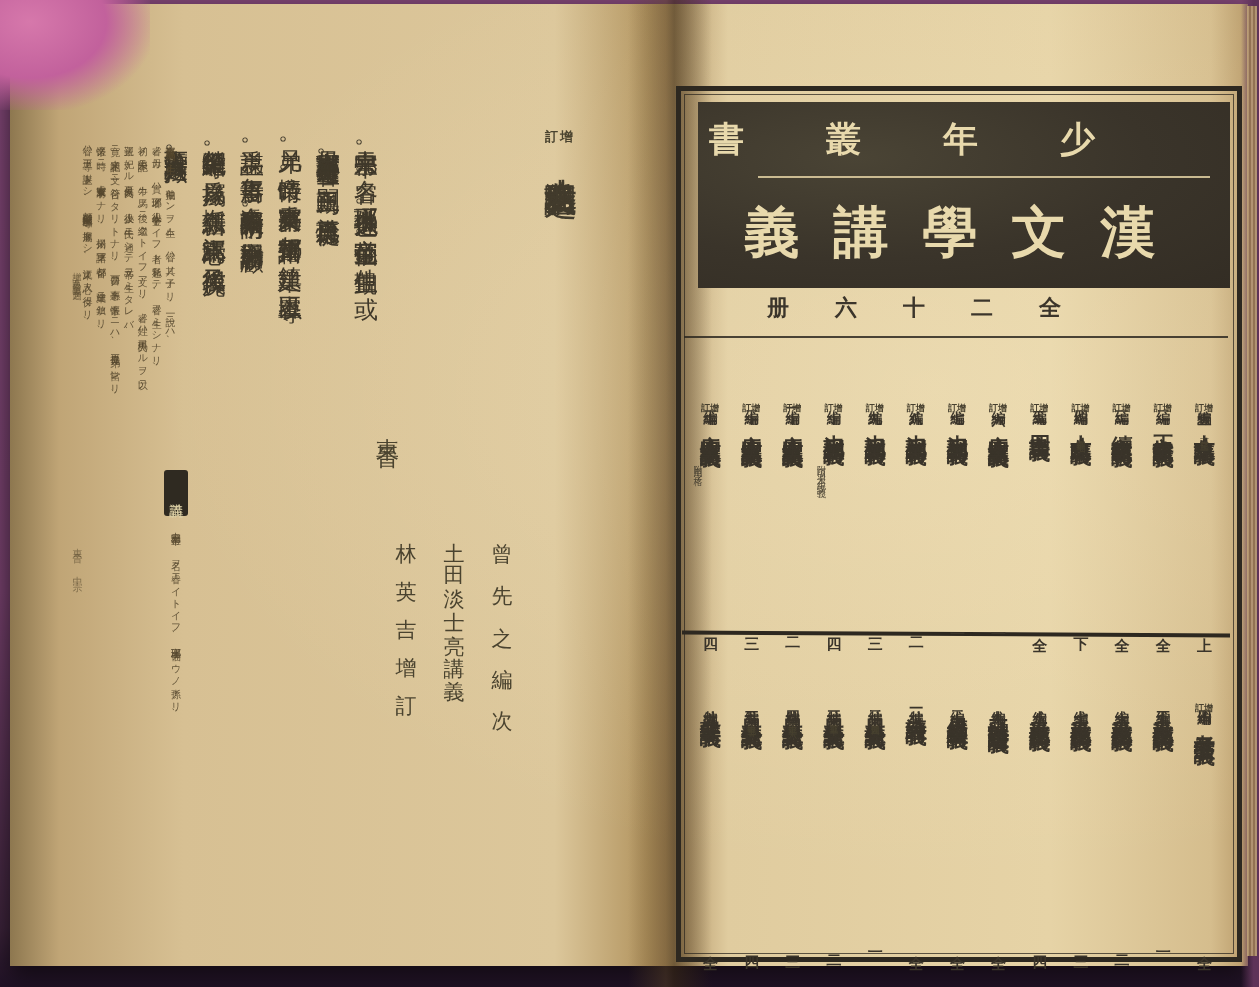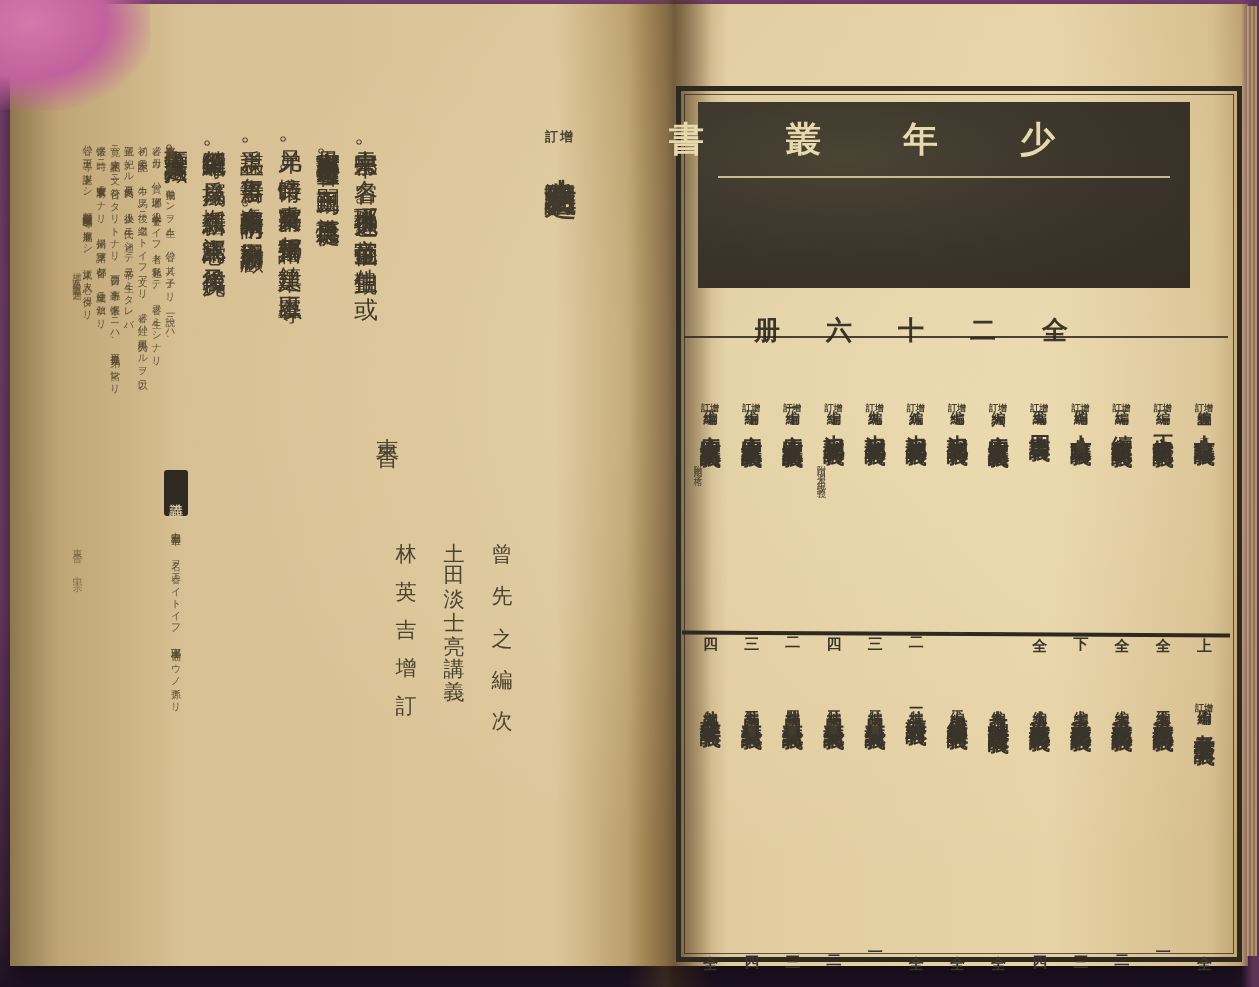--- a/index.html
+++ b/index.html
@@ -46,26 +46,26 @@
   .comm-first .ctext{margin-top:8px;}
   .ctext{font-size:10px;letter-spacing:1px;color:rgba(84,71,46,.88);line-height:1.1;}
   .comm-cols{position:absolute;left:82px;top:138px;width:94px;height:742px;
     display:flex;flex-direction:row-reverse;justify-content:space-between;}
 
   
   .ad-frame{position:absolute;left:676px;top:86px;width:556px;height:866px;border:5px solid #2d2820;}
   .ad-frame::before{content:"";position:absolute;inset:3px;border:1.5px solid rgba(45,40,32,.75);pointer-events:none;}
   .ad-header{position:absolute;left:698px;top:102px;width:492px;height:186px;
     background:radial-gradient(ellipse at 30% 30%,#4a4435 0%,#3a342a 55%,#332d24 100%);
-    display:flex;flex-direction:column;align-items:center;color:#e8d9ac;}
+    display:flex;flex-direction:column;align-items:center;color:#e8d9ac;padding-left:40px;}
   .ad-header .row1{height:74px;display:flex;align-items:center;font-size:35px;font-weight:bold;letter-spacing:82px;text-indent:82px;}
   .ad-header .divider{width:92%;height:2px;background:#d9c99c;opacity:.9;}
   .ad-header .row2{flex:1;display:flex;align-items:center;font-size:55px;font-weight:bold;letter-spacing:34px;text-indent:34px;}
   .ad-count{position:absolute;left:760px;top:293px;width:400px;text-align:center;
-    font-size:26px;letter-spacing:46px;text-indent:46px;color:#3b352b;font-weight:bold;margin-top:20px;}
+    font-size:22px;letter-spacing:46px;text-indent:46px;color:#3b352b;font-weight:bold;}
   .rule-thin{position:absolute;left:684px;top:336px;width:544px;height:2px;background:rgba(45,40,32,.85);}
   .rule-thick{position:absolute;left:682px;top:632px;width:548px;height:4px;background:#2d2820;transform:rotate(.3deg);}
   .vol-list{position:absolute;display:flex;flex-direction:row-reverse;justify-content:space-between;}
   .vol-list.top{left:690px;top:342px;width:534px;height:286px;}
   .vol-list.bottom{left:690px;top:642px;width:534px;height:304px;}
   .vol{position:relative;display:flex;flex-direction:column;align-items:center;width:40px;height:100%;color:#3a342a;}
   .vol-num{height:58px;display:flex;flex-direction:column;justify-content:flex-end;align-items:center;font-size:14px;font-weight:bold;line-height:1;}
   .vol-zotei{font-size:9px;margin:2px 0 1px;color:#47402f;}
   .vol-title{font-size:21px;letter-spacing:2px;line-height:1;margin-top:2px;font-weight:bold;}
   .vol-side{position:absolute;left:1px;top:116px;font-size:9px;letter-spacing:4px;color:#4a4334;}
@@ -122,20 +122,21 @@
       <div class="ctext v">寛ニ未塞記ノ文ニ符合シタリトナリ、西晉ノ惠帝ト懷帝トニハ、再從兄弟ニ當レリ、</div>
       <div class="ctext v">懷帝ノ時ニ、睿安東將軍トナリ、揚州ノ諸軍ヲ都督シ、建業ニ鎮セリ、</div>
       <div class="ctext v">睿ハ王導ヲ謀主トシ、顧榮賀循紀瞻等ヲ掾屬トシ、江東ノ人心ヲ得タリ、</div>
   </div>
 
   <div class="ad-frame"></div>
 
   <div class="ad-header">
     <div class="row1 rtlo">少年叢書</div>
     <div class="divider"></div>
+    <div class="row2 rtlo">漢文學講義</div>
   </div>
 
   <div class="ad-count rtlo">全二十六册</div>
 
   <div class="rule-thin"></div>
   <div class="rule-thick"></div>
 
   <div class="vol-list top">
     <div class="vol">
         <div class="vol-num">

